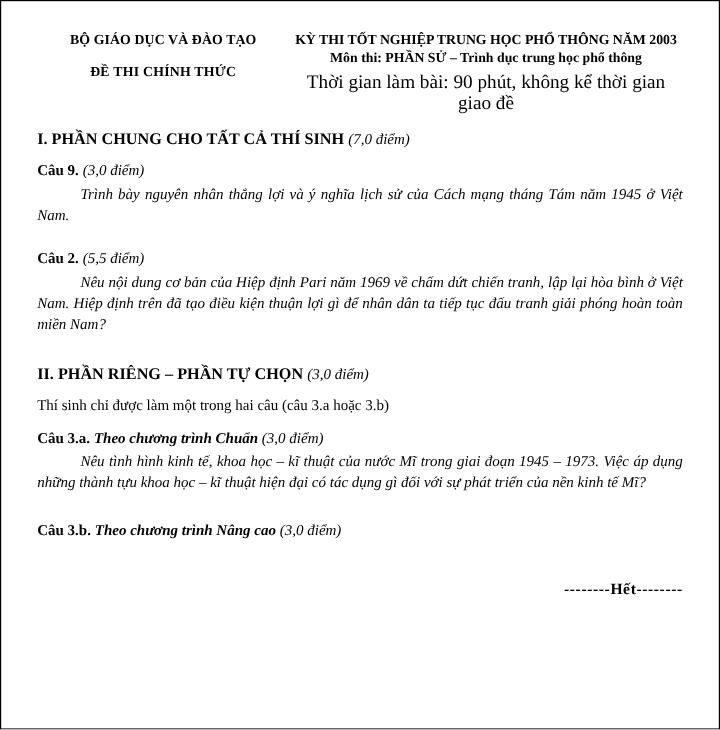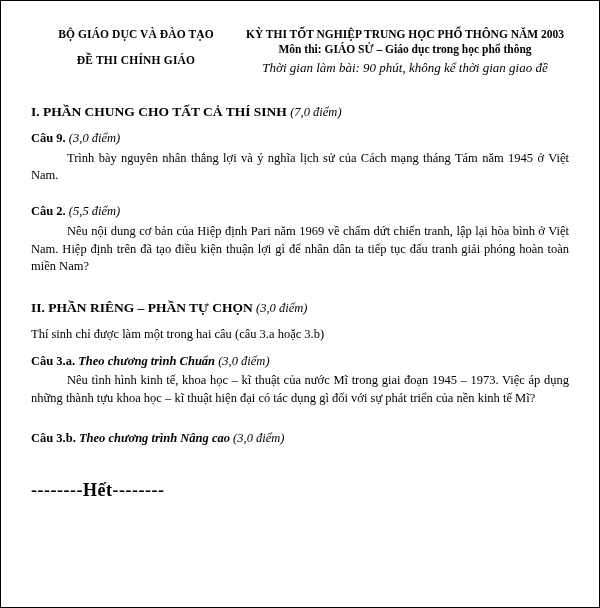--- a/index.html
+++ b/index.html
@@ -61,28 +61,27 @@
     letter-spacing: 0.2px;
   }
   .subject-line {
     font-size: 11.5px;
     margin-top: 3px;
   }
   .subject-label { font-weight: bold; }
   .subject-name { font-weight: bold; }
   .subject-sub { font-weight: bold; }
   .time-line {
-    font-size: 13px;
-    font-style: italic;
+    font-size: 16px;
     margin-top: 5px;
   }
 
   
   .body {
-    margin-top: 26px;
+    margin-top: 10px;
     font-size: 12.5px;
     line-height: 1.42;
   }
   .section-title {
     font-weight: bold;
     font-size: 13.5px;
     margin-top: 0;
     margin-bottom: 8px;
   }
   .section-title .pts {
@@ -101,54 +100,55 @@
     font-style: italic;
   }
   .q-head .variant {
     font-weight: bold;
     font-style: italic;
   }
   .para {
     text-indent: 36px;
     text-align: justify;
     margin: 0;
+    font-style: italic;
   }
   .gap-md { height: 18px; }
   .gap-lg { height: 22px; }
   .subnote {
     font-weight: normal;
     font-size: 12.5px;
     margin-top: 2px;
     margin-bottom: 9px;
   }
   .end-mark {
-    text-align: left;
-    font-weight: bold;
-    font-size: 18px;
+    text-align: right;
+    font-weight: bold;
+    font-size: 13px;
     margin-top: 30px;
     letter-spacing: 0.5px;
   }
 </style>
 </head>
 <body>
 
 <div class="page">
   <div class="inner">
 
     <div class="header">
       <div class="header-left">
         <div class="ministry">BỘ GIÁO DỤC VÀ ĐÀO TẠO</div>
-        <div class="official">ĐỀ THI CHÍNH GIÁO</div>
+        <div class="official">ĐỀ THI CHÍNH THỨC</div>
       </div>
       <div class="header-right">
         <div class="exam-title">KỲ THI TỐT NGHIỆP TRUNG HỌC PHỔ THÔNG NĂM 2003</div>
         <div class="subject-line">
           <span class="subject-label">Môn thi:</span>
-          <span class="subject-name">GIÁO SỬ</span>
-          <span class="subject-sub">– Giáo dục trong học phổ thông</span>
+          <span class="subject-name">PHẦN SỬ</span>
+          <span class="subject-sub">– Trình dục trung học phổ thông</span>
         </div>
         <div class="time-line">Thời gian làm bài: 90 phút, không kể thời gian giao đề</div>
       </div>
     </div>
 
     <div class="body">
 
       <div class="section-title">
         <span>I. PHẦN CHUNG CHO TẤT CẢ THÍ SINH</span>
         <span class="pts">(7,0 điểm)</span>

